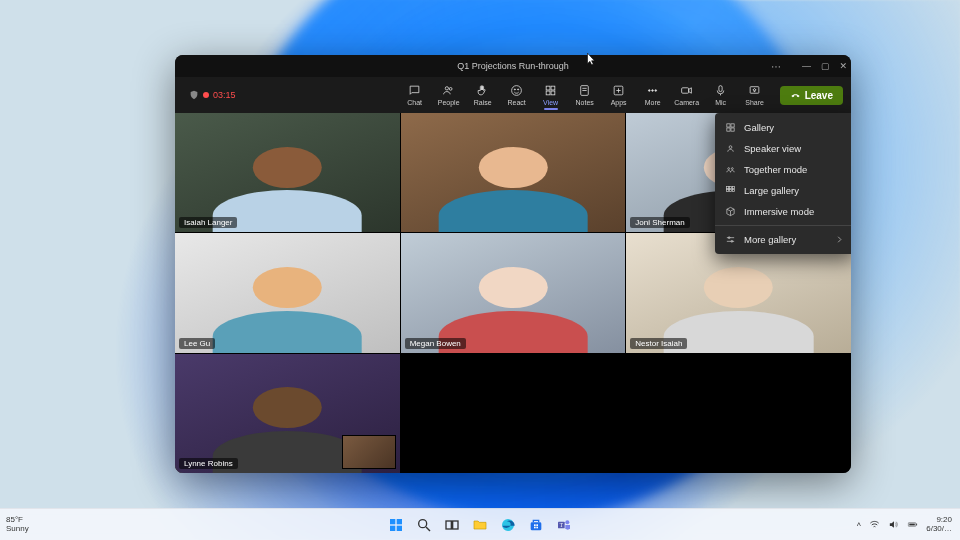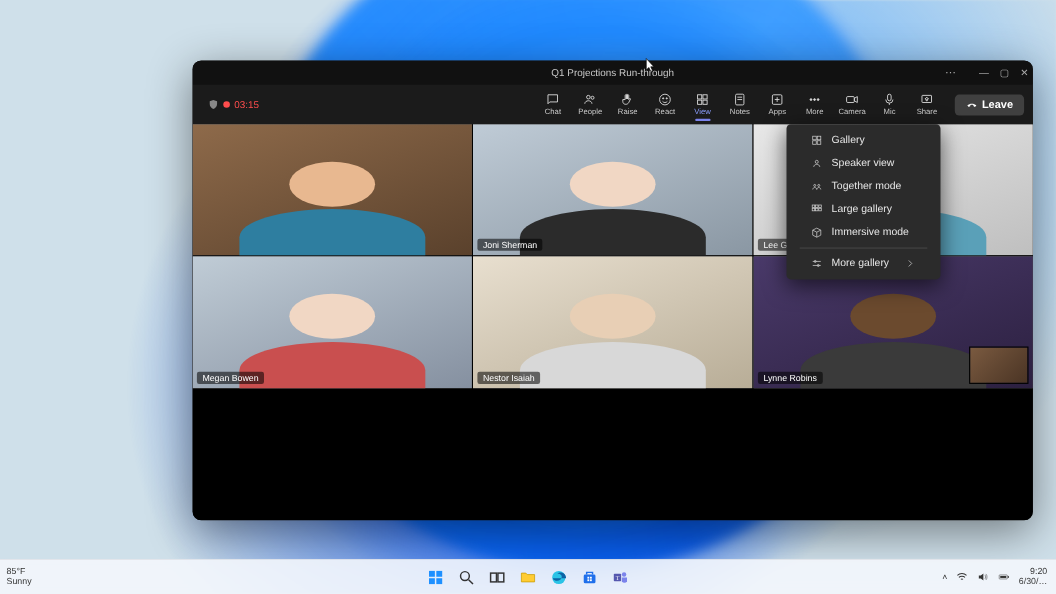--- a/index.html
+++ b/index.html
@@ -28,21 +28,21 @@
   .bloom::after {
     width:520px; height:520px; left:280px; top:-30px;
     background: radial-gradient(circle, transparent 40%, #1d88ff 55%, transparent 70%);
     opacity:.8;
   }
 
   
   .window {
     position: absolute;
     left: 175px; top: 55px;
-    width: 764px; height: 418px;
+    width: 676px; height: 418px;
     background: #1f1f1f;
     border-radius: 8px;
     box-shadow: 0 10px 40px rgba(0,0,0,.45);
     display: flex; flex-direction: column;
     color: #e6e6e6;
     overflow: hidden;
   }
   .titlebar {
     height: 22px;
     background: #111;
@@ -70,21 +70,21 @@
   .toolbar-spacer { flex:1; }
   .tool {
     display:flex; flex-direction:column; align-items:center; justify-content:center;
     width:30px; font-size:7px; color:#ccc; gap:2px; cursor:pointer;
     position:relative;
   }
   .tool svg { width:13px; height:13px; fill:none; stroke:#ddd; stroke-width:1.5; }
   .tool.active { color:#8c9fff; }
   .tool.active::after { content:""; position:absolute; bottom:-4px; left:8px; right:8px; height:2px; background:#7b83eb; border-radius:1px;}
   .leave {
-    background:#404040; color:#fff; font-size:10px; font-weight:600;
+    background:#4d7c0f; color:#fff; font-size:10px; font-weight:600;
     border:none; border-radius:4px; padding:4px 10px; display:flex; align-items:center; gap:4px;
     margin-left:6px; cursor:pointer;
   }
   .leave svg { width:11px;height:11px; fill:#fff; }
 
   .grid {
     flex:1; display:grid;
     grid-template-columns: repeat(3, 1fr);
     grid-template-rows: repeat(3, 1fr);
     gap:1px; background:#000;
@@ -130,21 +130,21 @@
   .pip {
     position:absolute; right:4px; bottom:4px; width:54px; height:34px;
     background:linear-gradient(135deg,#7a5a40,#4a3424); border:1px solid #000;
   }
 
   
   .dropdown {
     position:absolute; top:58px; left:540px;
     width:140px; background:#2b2b2b; border-radius:4px;
     box-shadow:0 6px 20px rgba(0,0,0,.6);
-    padding:4px 12px; z-index:50;
+    padding:4px 0; z-index:50;
   }
   .dd-item {
     display:flex; align-items:center; gap:8px;
     font-size:9.5px; color:#e6e6e6; padding:5px 10px; cursor:pointer;
   }
   .dd-item svg{width:11px;height:11px;fill:none;stroke:#ccc;stroke-width:1.5;}
   .dd-sep{height:1px;background:#444;margin:3px 0;}
   .dd-item.more svg:last-child{margin-left:auto;}
 
   
@@ -293,20 +293,28 @@
     </div>
     <button class="leave">
       <svg viewBox="0 0 24 24">
           <path d="M3 13c5-5 13-5 18 0l-3 3-3-2v-2c-2-.5-4-.5-6 0v2l-3 2-3-3z"></path>
         </svg>
       <span>Leave</span>
     </button>
   </div>
 
   <div class="grid">
+    <div class="tile t2">
+        <div class="bg"></div>
+        <div class="person">
+          <div class="head"></div>
+          <div class="body"></div>
+        </div>
+        <div class="name">Isaiah Langer</div>
+      </div>
     <div class="tile t3">
         <div class="bg"></div>
         <div class="person">
           <div class="head"></div>
           <div class="body"></div>
         </div>
       </div>
     <div class="tile t4">
         <div class="bg"></div>
         <div class="person">

